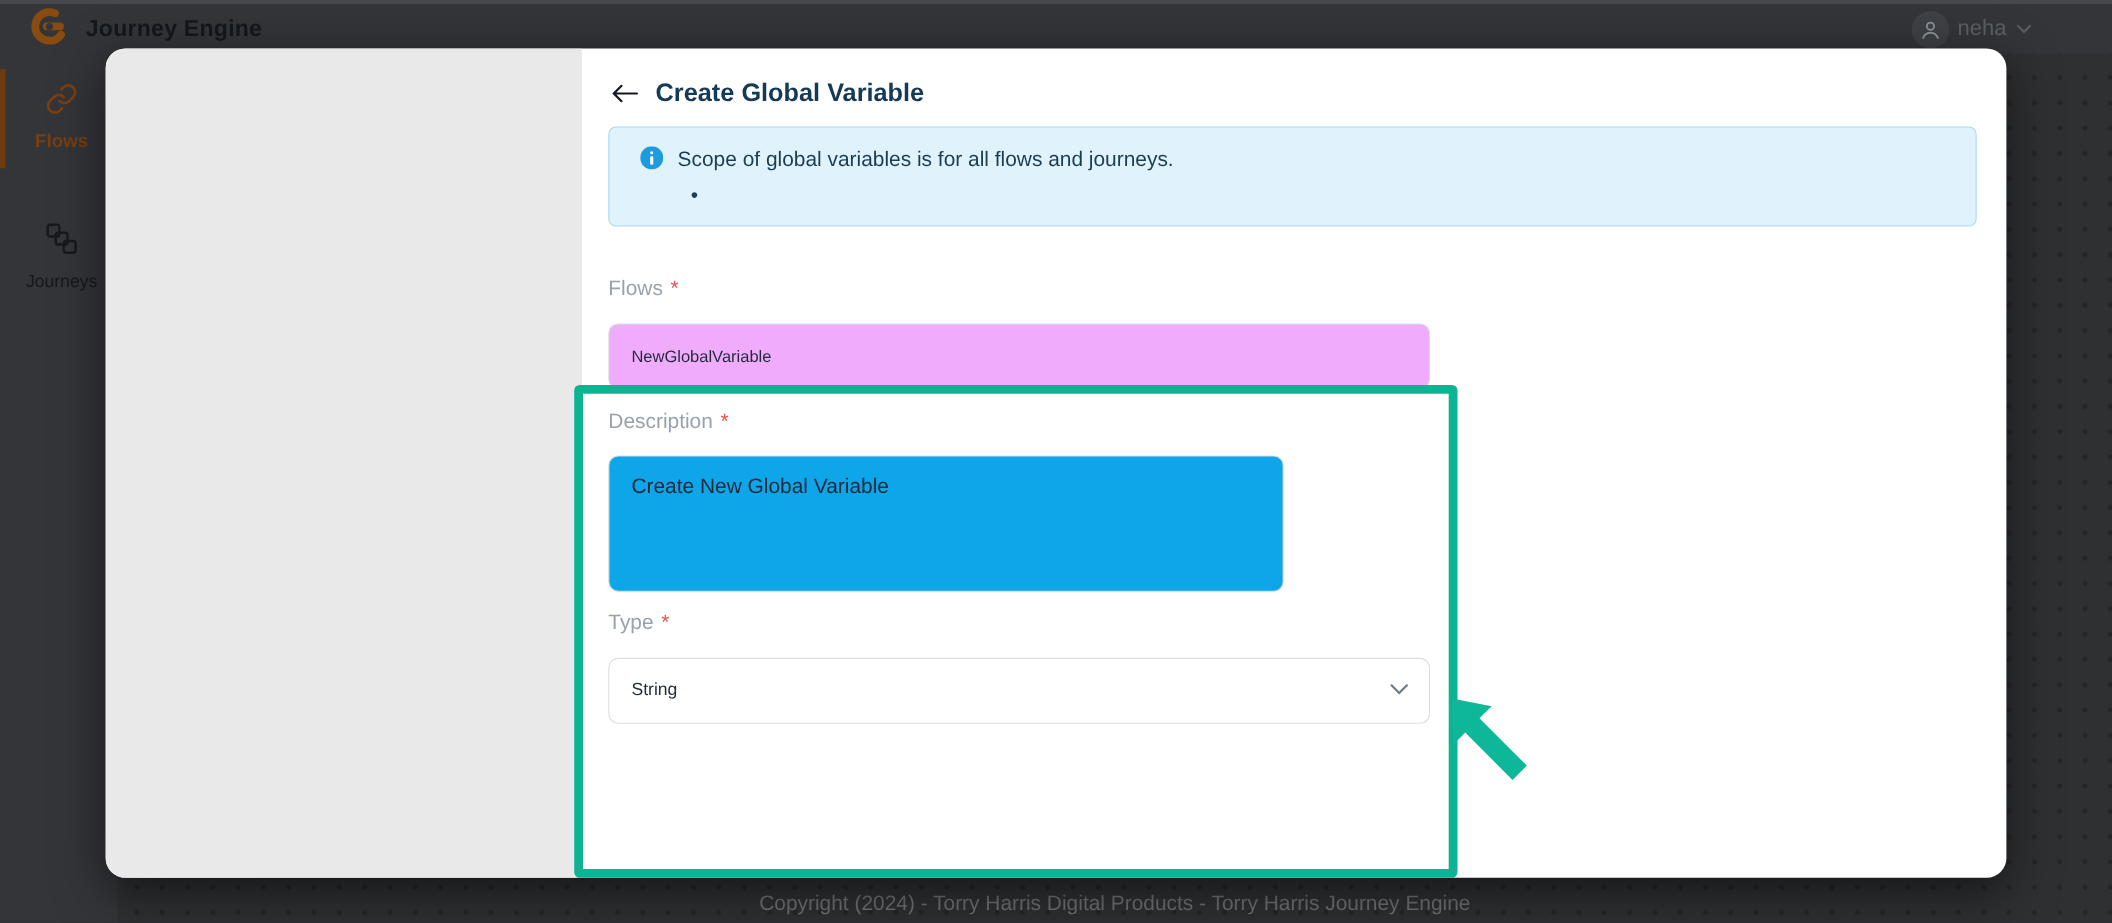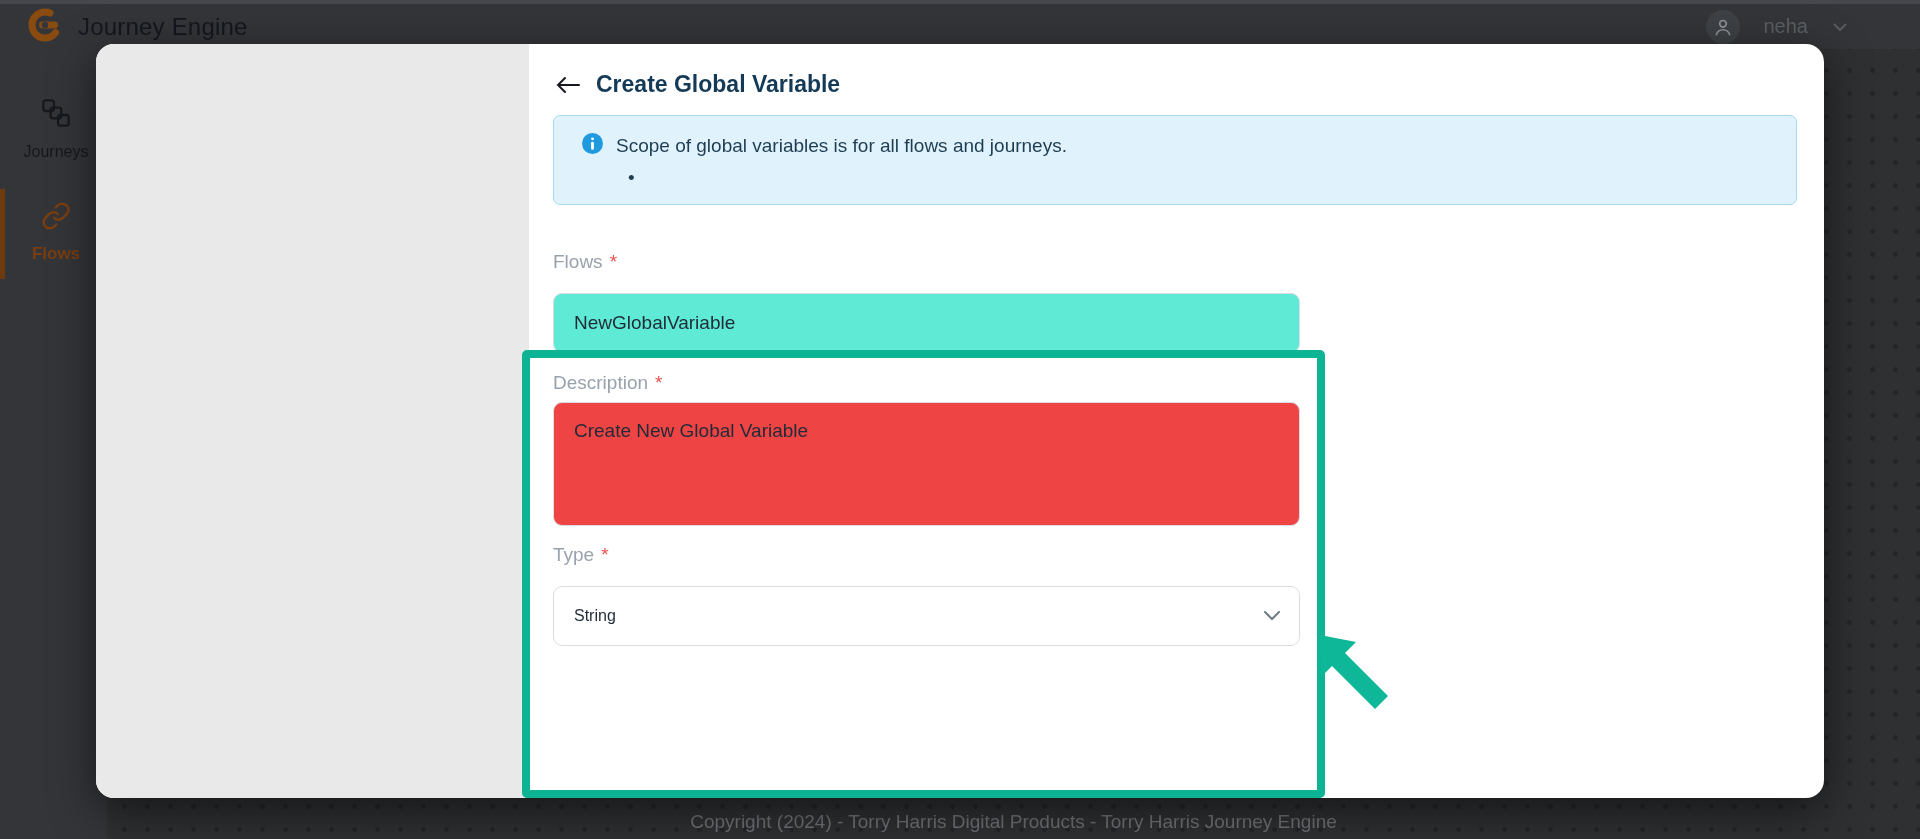--- a/index.html
+++ b/index.html
@@ -4,22 +4,22 @@
 <style>
   * { margin:0; padding:0; box-sizing:border-box; }
   html,body { width:1920px; height:839px; overflow:hidden;
     font-family:"Liberation Sans", sans-serif; background:#2f3032; }
 
   
   .top-strip { position:absolute; left:0; top:0; width:1920px; height:4px; background:#47484e; }
   .header { position:absolute; left:0; top:4px; width:1920px; height:45px;
     background:#343539; display:flex; align-items:center; padding:0 26px; z-index:2; }
   .brand { display:flex; align-items:center; gap:14px; }
-  .brand-title { font-size:24px; font-weight:normal; color:#13171e; letter-spacing:.2px; }
-  .user-area { margin-left:auto; display:flex; align-items:center; gap:24px; padding-right:46px;justify-content:center; }
+  .brand-title { font-size:21px; font-weight:bold; color:#13171e; letter-spacing:.2px; }
+  .user-area { margin-left:auto; display:flex; align-items:center; gap:8px; padding-right:46px;justify-content:center; }
   .avatar { width:34px; height:34px; border-radius:50%; background:#3e4145;
     display:flex; align-items:center; justify-content:center; }
   .user-name { font-size:20px; color:#5b6065; }
 
   
   .sidebar { position:absolute; left:0; top:49px; width:107px; height:790px;
     background:#343539; z-index:1; display:flex; flex-direction:column; align-items:stretch; }
   .side-item { display:flex; flex-direction:column; align-items:center; justify-content:center;
     padding:12px 2px; color:#14181d; border-left:5px solid transparent; cursor:pointer; }
   .side-item .lbl { font-size:16px; margin-top:8px; text-align:center; line-height:1.35; }
@@ -61,25 +61,25 @@
   .alert-row1 { display:flex; align-items:center; gap:13px; }
   .alert-text { font-size:19px; color:#1d3d52; }
   .alert-row2 { margin-top:9px; padding-left:46px; display:flex; gap:9px; }
 
   .field-label { display:flex; align-items:baseline; gap:7px; font-size:19px; color:#98a2ad; }
   .req { color:#e5514f; font-size:19px; }
   .lbl-name { margin-top:46px; }
   .lbl-desc { margin-top:19px; }
   .lbl-type { margin-top:18px; }
   .t-input { display:block; margin-top:20px; width:747px; height:60px;
-    border:1px solid #d9dde3; border-radius:9px; padding:0 20px; font-size:19px;
-    color:#1f2b38; font-family:"Liberation Sans", sans-serif; background:#5eead4; outline:none; }
-  .t-area { display:block; margin-top:8px; width:747px; height:124px; resize:none;
+    border:1px solid #d9dde3; border-radius:9px; padding:0 20px; font-size:15px;
+    color:#1f2b38; font-family:"Liberation Sans", sans-serif; background:#f0abfc; outline:none; }
+  .t-area { display:block; margin-top:19px; width:614px; height:124px; resize:none;
     border:1px solid #d9dde3; border-radius:9px; padding:17px 20px; font-size:19px;
-    color:#1f2b38; font-family:"Liberation Sans", sans-serif; background:#ef4444; outline:none; }
+    color:#1f2b38; font-family:"Liberation Sans", sans-serif; background:#0ea5e9; outline:none; }
   .t-select { position:relative; margin-top:20px; width:747px; height:60px;
     border:1px solid #d9dde3; border-radius:9px; background:#fff; cursor:pointer;
     display:flex; align-items:center; padding:0 20px; font-size:16px; color:#1f2b38; }
   .t-select .chev { position:absolute; right:18px; top:50%; transform:translateY(-50%); }
 
   
   .annot-box { position:absolute; left:522px; top:350px; width:803px; height:448px;
     border:8px solid #0db494; border-radius:5px; z-index:20; pointer-events:none; }
   .annot-arrow { position:absolute; left:1308px; top:627px; z-index:21; pointer-events:none; }
 </style>
@@ -109,38 +109,38 @@
     <span class="user-name">neha</span>
     <span>
       <svg width="16" height="10" viewBox="0 0 16 10" fill="none" stroke="#575c62" stroke-width="2">
         <path d="M2 2 L8 8 L14 2"></path>
       </svg>
     </span>
   </div>
 </div>
 
 <div class="sidebar">
+  <div class="side-item active si-flows">
+    <span>
+      <svg width="30" height="30" viewBox="0 0 24 24" fill="none" stroke="#7a3e10" stroke-width="2" stroke-linecap="round">
+        <path d="M10.5 13.5a5 5 0 0 0 7.07 0l2.9-2.9a5 5 0 0 0-7.07-7.07l-1.6 1.6"></path>
+        <path d="M13.5 10.5a5 5 0 0 0-7.07 0l-2.9 2.9a5 5 0 0 0 7.07 7.07l1.6-1.6"></path>
+      </svg>
+    </span>
+    <span class="lbl">Flows</span>
+  </div>
   <div class="side-item si-journeys">
     <span>
       <svg width="32" height="32" viewBox="0 0 24 24" fill="none" stroke="#16191e" stroke-width="1.7">
         <rect x="2.5" y="2.5" width="8" height="8" rx="1.8"></rect>
         <rect x="8" y="8" width="8" height="8" rx="1.8"></rect>
         <rect x="13.5" y="13.5" width="8" height="8" rx="1.8"></rect>
       </svg>
     </span>
     <span class="lbl">Journeys</span>
-  </div>
-  <div class="side-item active si-flows">
-    <span>
-      <svg width="30" height="30" viewBox="0 0 24 24" fill="none" stroke="#7a3e10" stroke-width="2" stroke-linecap="round">
-        <path d="M10.5 13.5a5 5 0 0 0 7.07 0l2.9-2.9a5 5 0 0 0-7.07-7.07l-1.6 1.6"></path>
-        <path d="M13.5 10.5a5 5 0 0 0-7.07 0l-2.9 2.9a5 5 0 0 0 7.07 7.07l1.6-1.6"></path>
-      </svg>
-    </span>
-    <span class="lbl">Flows</span>
   </div>
 </div>
 
 <div class="canvas">
   <div class="footer-text">Copyright (2024) - Torry Harris Digital Products - Torry Harris Journey Engine</div>
 </div>
 
 <div class="modal">
 
   <div class="modal-body">

